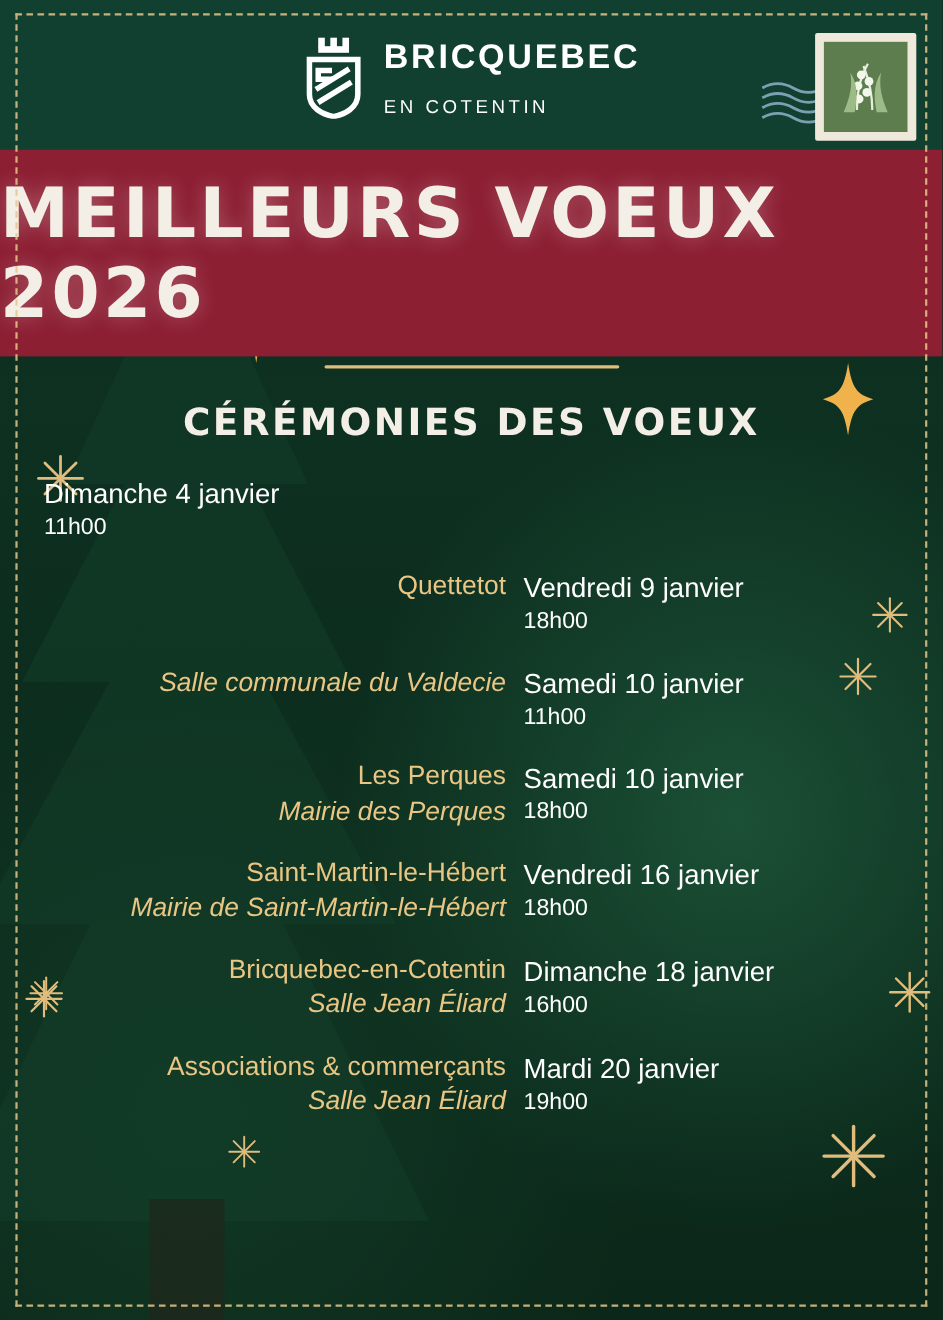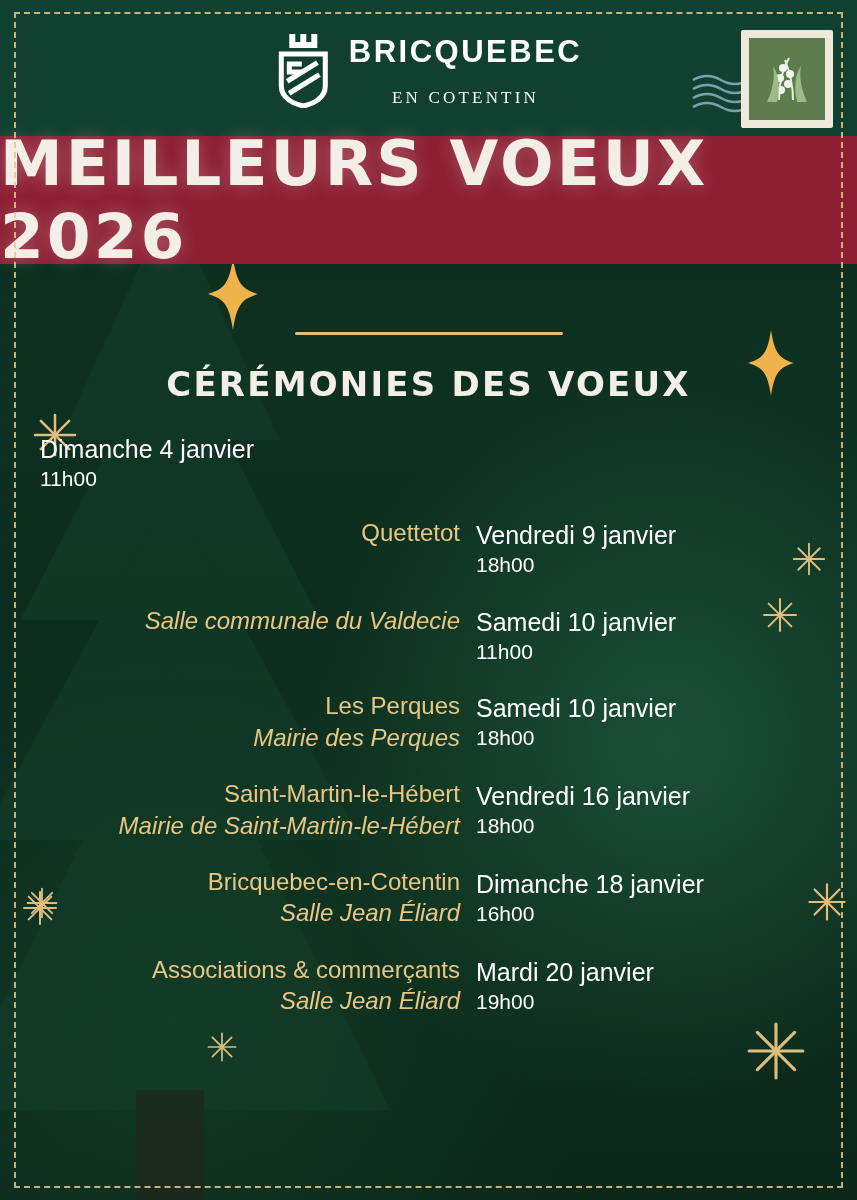--- a/index.html
+++ b/index.html
@@ -42,21 +42,21 @@
   .logo-wrap{
     position:absolute;left:50%;top:34px;transform:translateX(-50%);
     display:flex;align-items:center;gap:18px;
   }
   .crest{width:56px;height:74px;}
   .brandtext{color:#ffffff;line-height:1;}
   .brand-main{
     font-size:31px;font-weight:bold;letter-spacing:2.5px;
   }
   .brand-sub{
-    font-size:17px;letter-spacing:3.2px;margin-top:22px;text-align:center;font-family:Liberation Serif, serif;
+    font-size:17px;letter-spacing:3.2px;margin-top:22px;
   }
 
   
   .stamp{
     position:absolute;right:24px;top:30px;width:92px;height:98px;
     background:#efe9dc;
     border-radius:2px;
   }
   .stamp-inner{
     position:absolute;inset:8px;
@@ -68,21 +68,21 @@
     background:
       radial-gradient(circle at 0 0, transparent 3px, #efe9dc 3px) 0 0/10px 10px;
     z-index:-1;
   }
   .postmark{
     position:absolute;right:96px;top:74px;width:70px;height:42px;opacity:.85;
   }
 
   
   .red-band{
-    position:absolute;left:0;right:0;top:136px;height:128px;
+    position:absolute;left:0;right:0;top:136px;height:188px;
     background:#8d1f33;
     display:flex;align-items:center;justify-content:center;
   }
   .red-band h1{
     margin:0;
     font-family:"DejaVu Sans", sans-serif;
     font-weight:bold;
     font-size:63px;
     letter-spacing:3px;
     color:#f4efe6;

